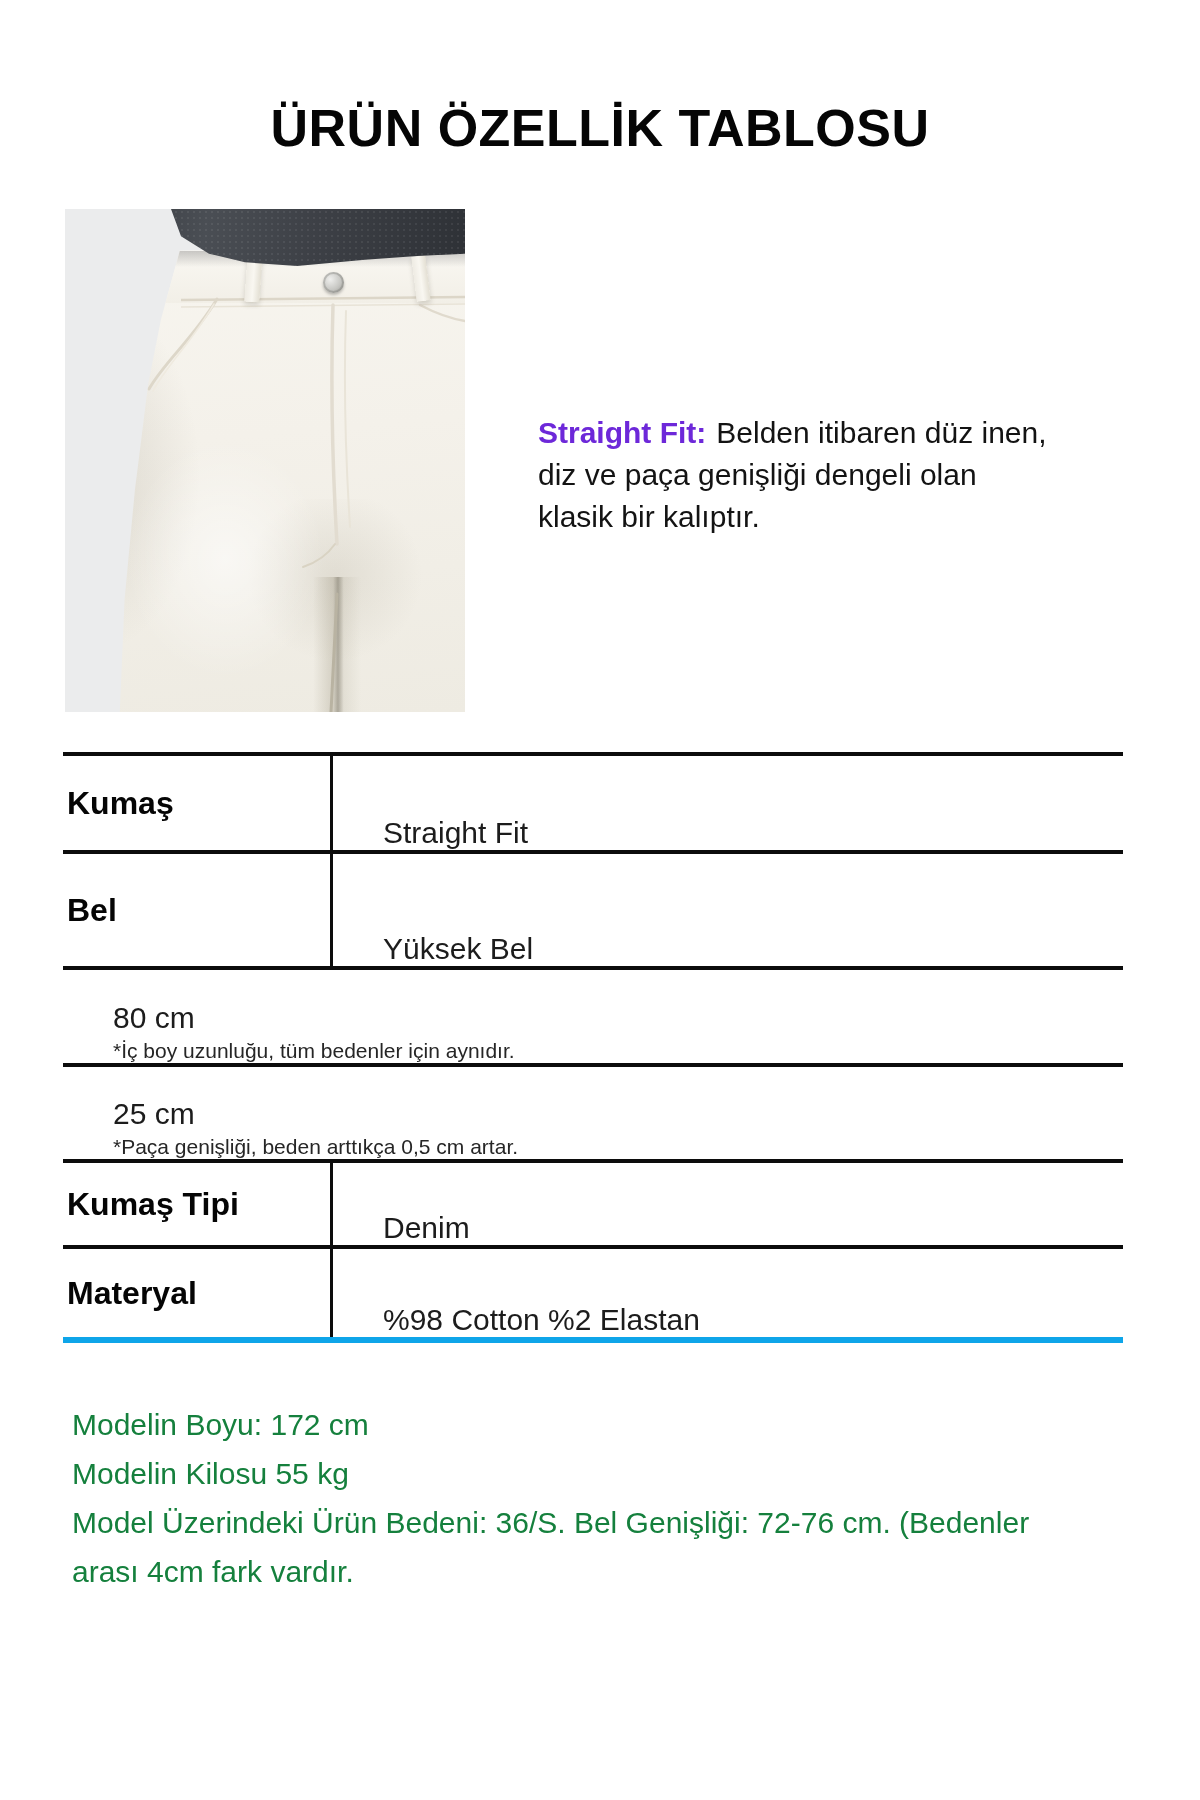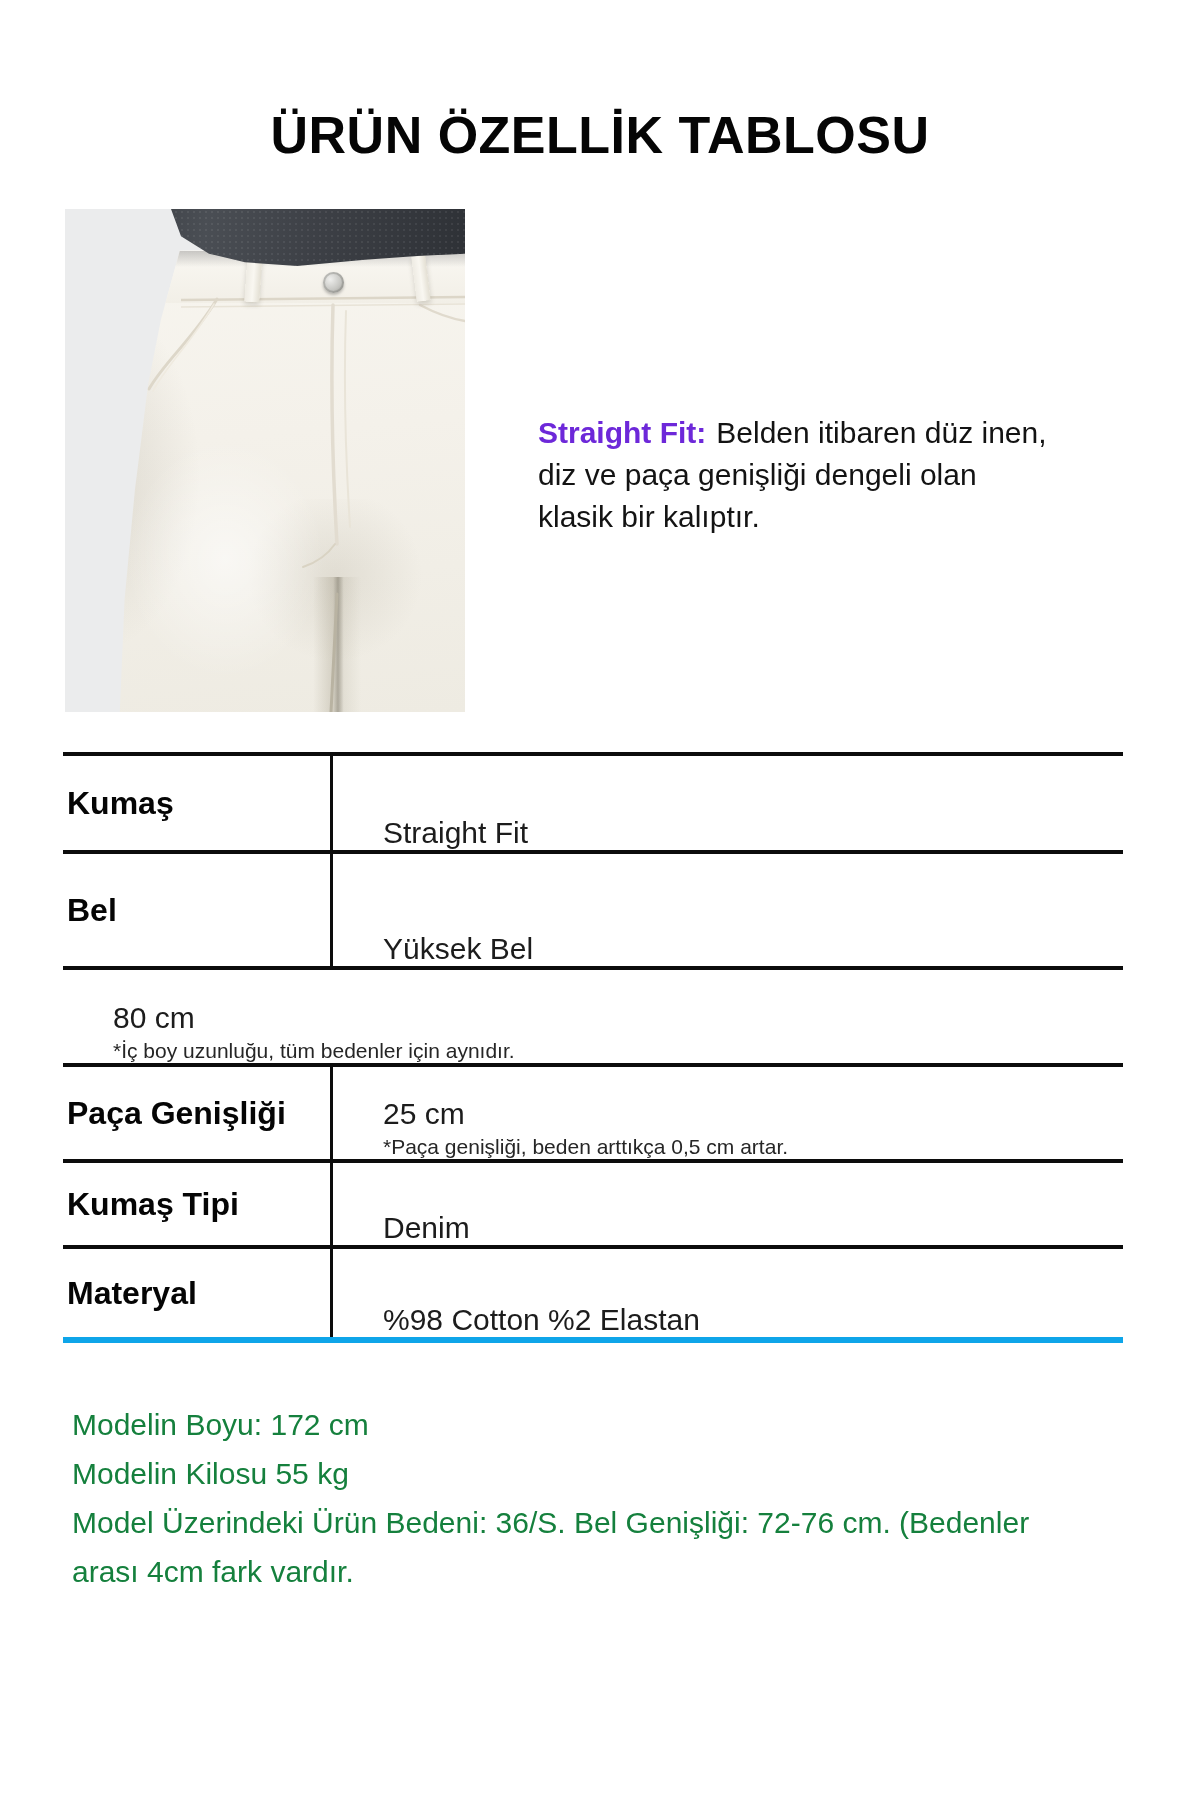--- a/index.html
+++ b/index.html
@@ -2,21 +2,21 @@
 <html><head>
 <meta charset="utf-8">
 <style>
   html,body{margin:0;padding:0;background:#ffffff;}
   .page{
     position:relative;width:1200px;height:1800px;background:#ffffff;overflow:hidden;
     font-family:"Liberation Sans","DejaVu Sans",sans-serif;color:#0d0d0d;
   }
   
   .title{
-    position:absolute;top:105px;left:0;width:1200px;margin:0;
+    position:absolute;top:98px;left:0;width:1200px;margin:0;
     text-align:center;font-size:52px;font-weight:700;letter-spacing:0.5px;color:#050505;
   }
   
   .photo{position:absolute;left:65px;top:209px;width:400px;height:503px;background:#ebeced;overflow:hidden;}
   .ph-jeans{
     position:absolute;inset:0;
     background:linear-gradient(175deg,#f8f6f0 0%,#f4f1ea 45%,#eeebe2 100%);
     clip-path:polygon(28.7% 8.3%,100% 7.8%,100% 100%,13.7% 100%,14.9% 77.6%,17.5% 55.7%,20.8% 34.8%,24% 21.9%,28.7% 8.3%);
   }
   .waistband{position:absolute;left:0;right:0;top:38px;height:56px;background:linear-gradient(180deg,#faf8f3,#f2efe7);}
@@ -116,21 +116,20 @@
     </div>
 
     <div class="row" style="height:97px">
       <div class="cell-value">
         <div class="val">80 cm</div>
         <div class="note">*İç boy uzunluğu, tüm bedenler için aynıdır.</div>
       </div>
     </div>
 
     <div class="row" style="height:96px">
-      <div class="cell-label">Paça Genişliği</div>
       <div class="cell-value">
         <div class="val">25 cm</div>
         <div class="note">*Paça genişliği, beden arttıkça 0,5 cm artar.</div>
       </div>
     </div>
 
     <div class="row" style="height:86px">
       <div class="cell-label">Kumaş Tipi</div>
       <div class="cell-value">
         <div class="val">Denim</div>

